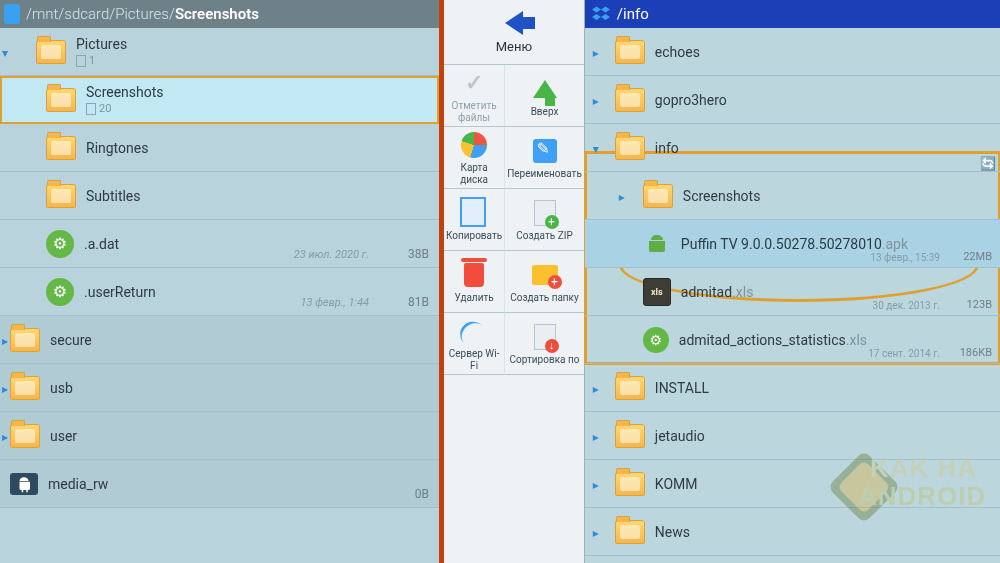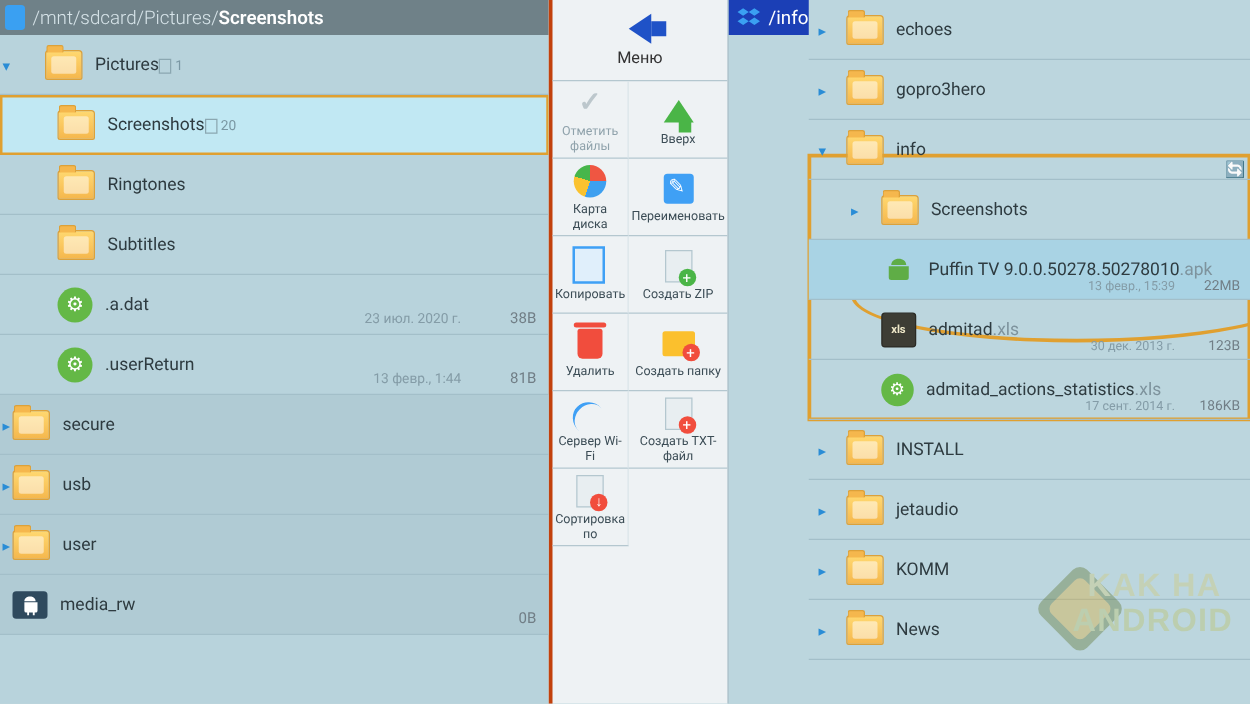--- a/index.html
+++ b/index.html
@@ -59,32 +59,32 @@
     background:#64b846; display:flex; align-items:center; justify-content:center;
     margin-right:10px; color:#fff; font-size:16px;
   }
   .android-icon {
     width:28px; height:22px; background:#2f4a5e;
     display:flex; align-items:center; justify-content:center; margin-right:10px;
     color:#fff; border-radius:3px;
   }
   .android-icon svg { width:18px; height:18px; fill:#fff;}
 
-  .row-text { flex:1; display:flex; flex-direction:row; justify-content:flex-start; }
+  .row-text { flex:1; display:flex; flex-direction:column; justify-content:center; }
   .row-name { font-size:14px; color:#2e3b40;}
   .row-sub { font-size:11px; color:#7a97a3; margin-top:2px;}
-  .row-date { position:absolute; right:70px; bottom:6px; font-size:11px; color:#849ca7;}
+  .row-date { position:absolute; right:70px; bottom:6px; font-size:11px; color:#849ca7;font-style:italic;}
   .row-size { position:absolute; right:10px; bottom:6px; font-size:12px; color:#717e86;}
 
   .subcount-icon { display:inline-block; width:10px; height:12px; border:1px solid #8ba7b1; margin-right:3px; vertical-align:middle;}
 
   
   .mid-panel {
     flex:0 0 139px; background:#eef2f4;
-    border-left:3px solid #c2410c; border-right:1px solid #9ab3be;
+    border-left:5px solid #c2410c; border-right:1px solid #9ab3be;
     display:flex; flex-direction:column; align-items:center;
   }
   .mid-header {
     width:100%; height:65px; display:flex; flex-direction:column; align-items:center; justify-content:center;
     border-bottom:1px solid #b4c7cf;
   }
   .back-arrow {
     width:0; height:0; border-top:12px solid transparent; border-bottom:12px solid transparent;
     border-right:18px solid #1f52c7; position:relative; margin-bottom:4px;
   }
@@ -97,21 +97,21 @@
   .tool-cell {
     height:62px; display:flex; flex-direction:column; align-items:center; justify-content:center;
     border-bottom:1px solid #b4c7cf; border-right:1px solid #dae4e9;
     font-size:10px; color:#3b4c55; text-align:center; line-height:1.15; padding:2px;
   }
   .tool-cell:nth-child(2n){ border-right:none; }
   .tool-cell .ticon { width:30px; height:30px; display:flex; align-items:center; justify-content:center; margin-bottom:2px; }
   .tool-cell.muted { color:#8fa2ab; }
 
   
-  .right-panel { flex:1; display:flex; flex-direction:row; background:#bcd6de; position:relative;justify-content:center;}
+  .right-panel { flex:1; display:flex; flex-direction:column; background:#bcd6de; position:relative;justify-content:center;}
   .right-header {
     height:28px; background:#1b3fb6; color:#fff; display:flex; align-items:center;
     font-size:15px; padding-left:6px;
   }
   .dropbox-icon {
     width:20px; height:18px; margin-right:6px; position:relative;
   }
   .dropbox-icon svg { width:20px; height:18px; fill:#3aa0f2; }
 
   .right-tree { flex:1; position:relative; }
@@ -355,26 +355,20 @@
           <div>Создать папку</div>
         </div>
         <div class="tool-cell">
           <div class="ticon">
             <div class="ic-wifi"></div>
           </div>
           <div>Сервер Wi-Fi</div>
         </div>
         <div class="tool-cell">
           <div class="ticon">
-            <div class="ic-txt"></div>
-          </div>
-          <div>Создать TXT-файл</div>
-        </div>
-        <div class="tool-cell">
-          <div class="ticon">
             <div class="ic-sort"></div>
           </div>
           <div>Сортировка по</div>
         </div>
       </div>
   </div>
 
   <div class="right-panel">
     <div class="right-header">
       <div class="dropbox-icon">

